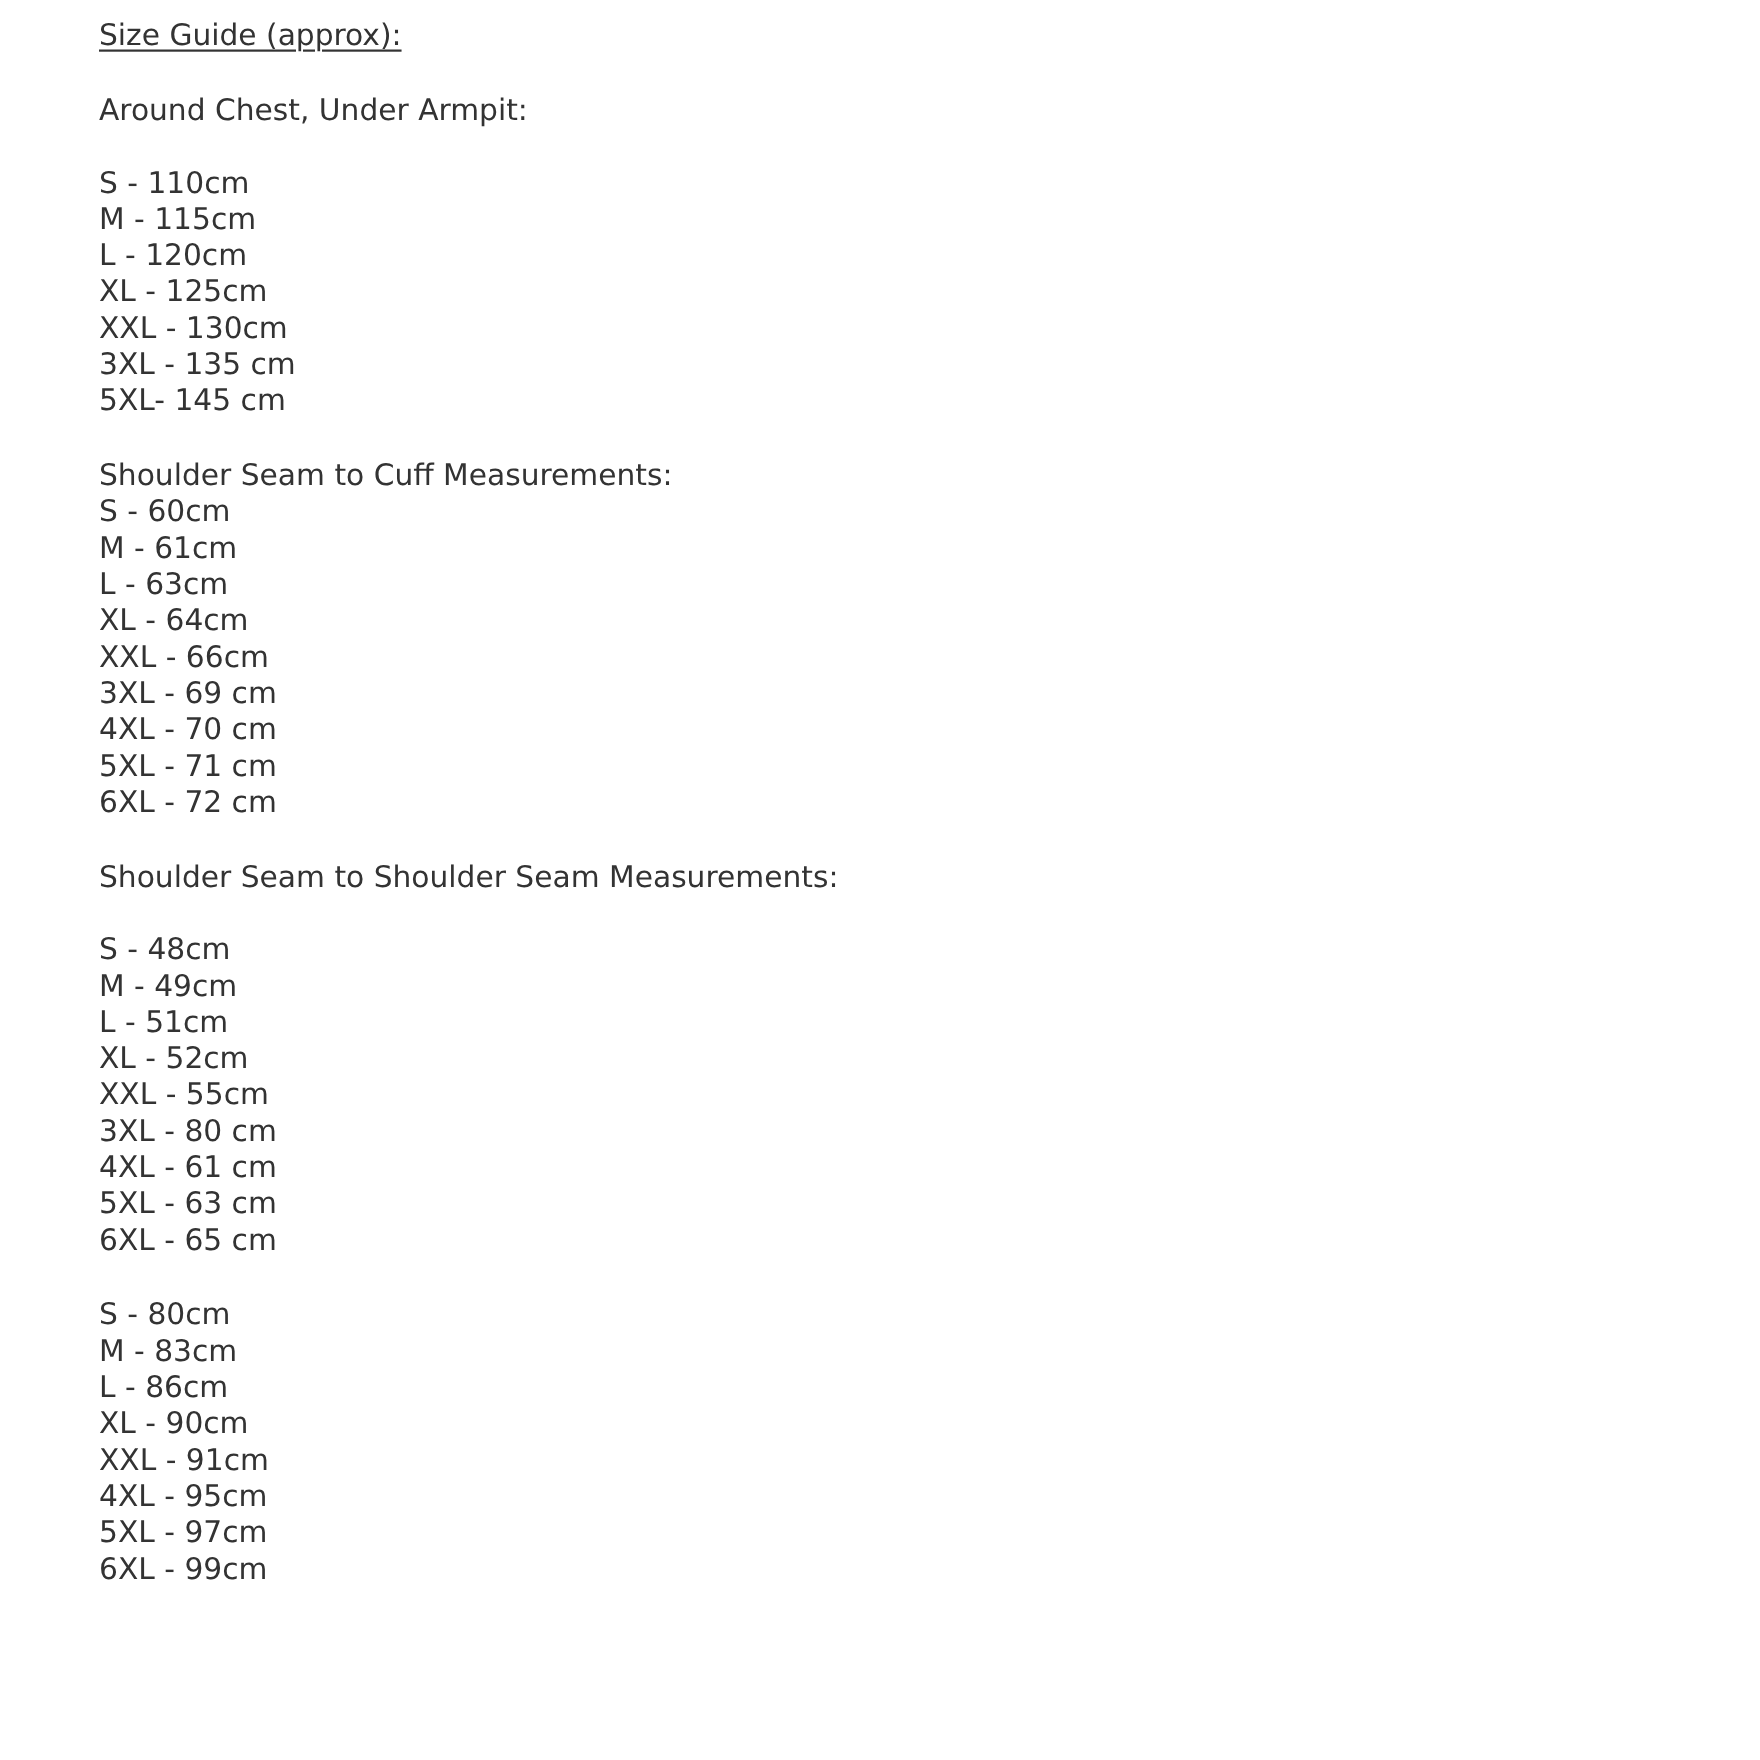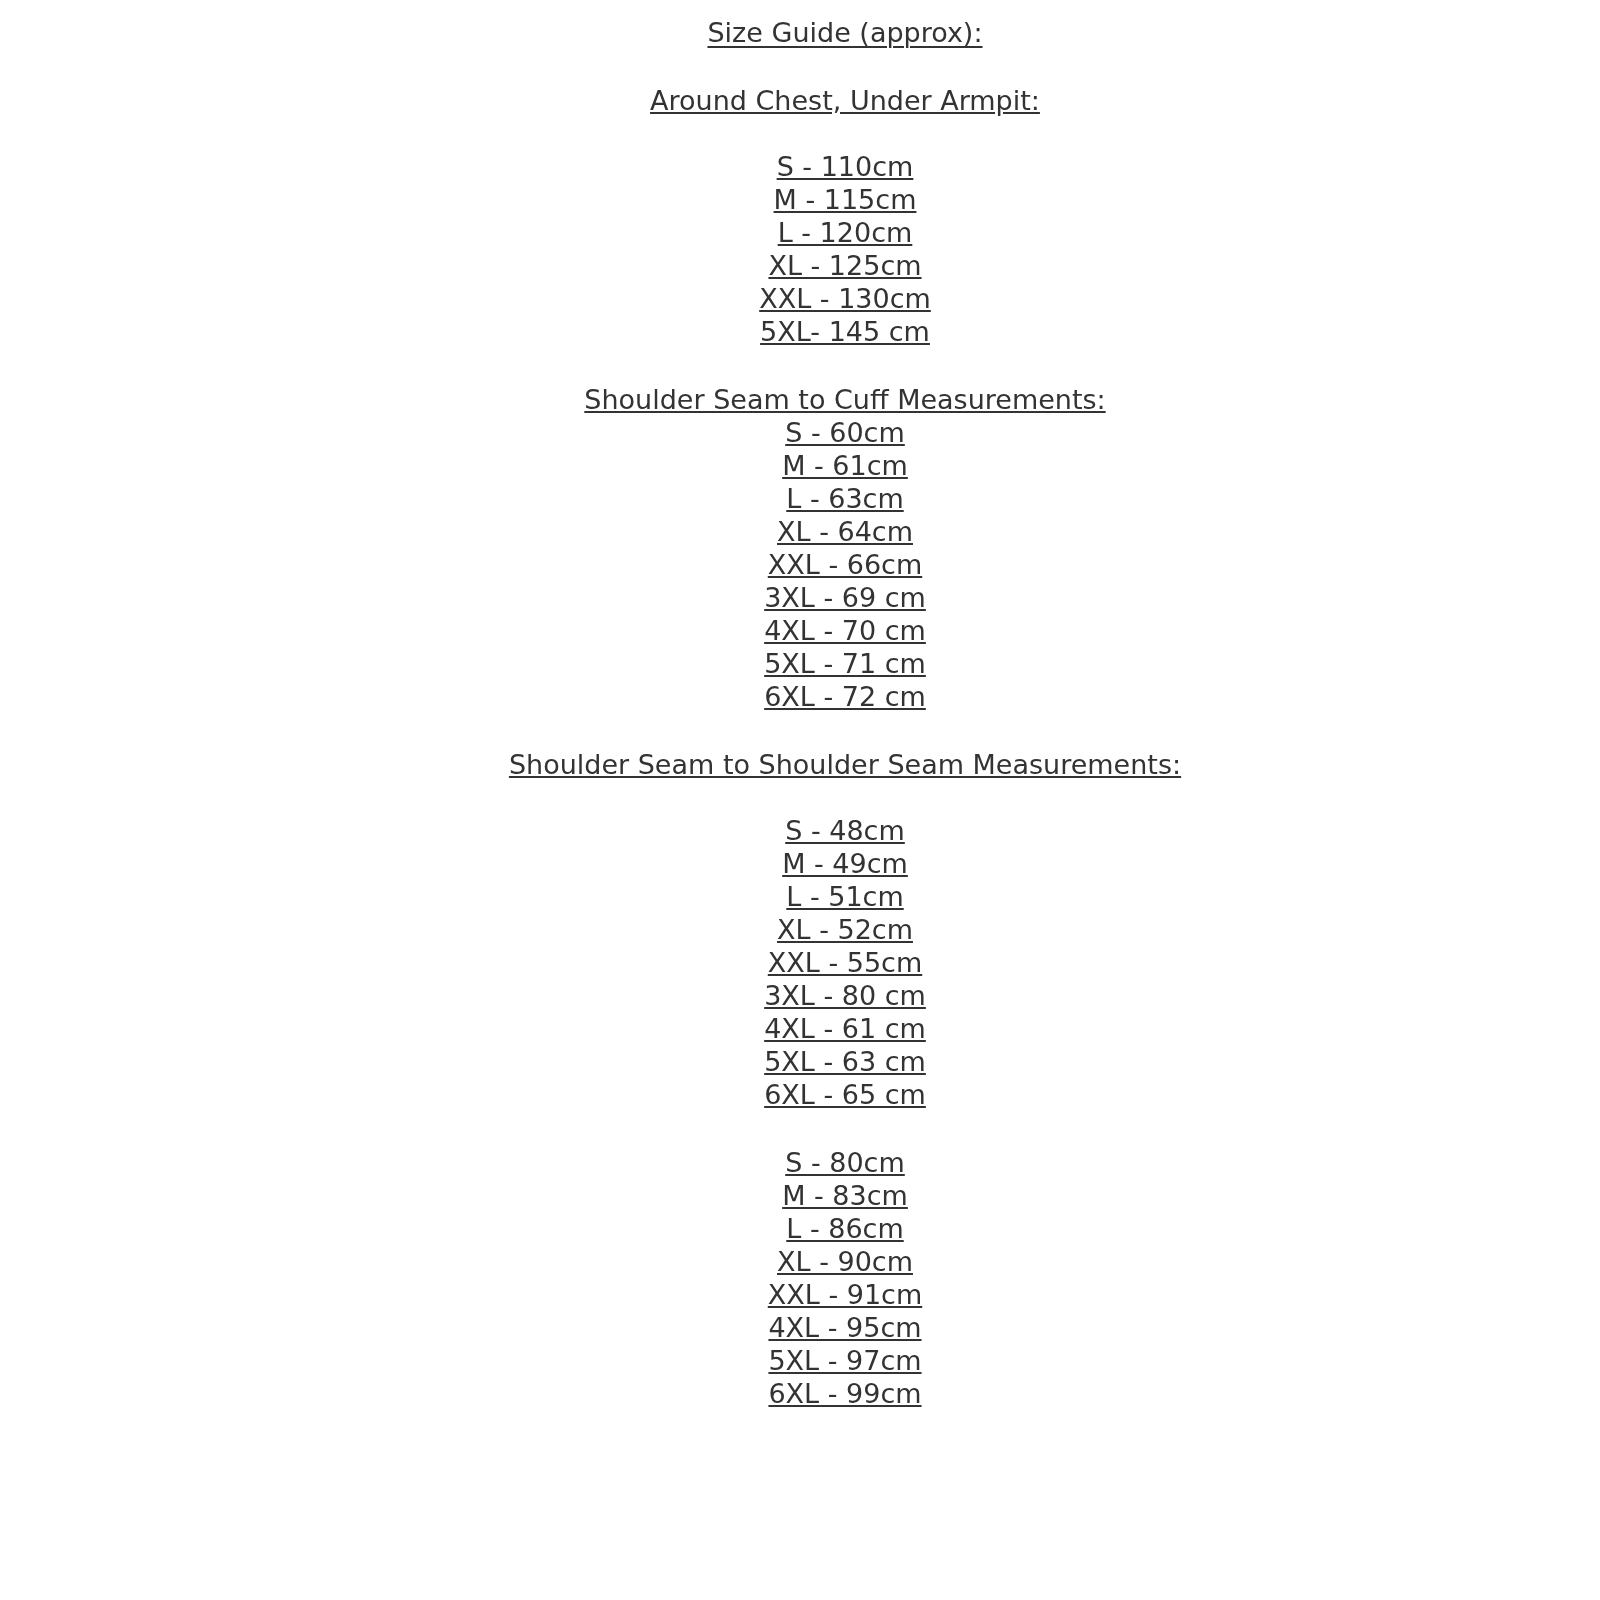--- a/index.html
+++ b/index.html
@@ -11,58 +11,57 @@
     width: 1600px;
     height: 1600px;
     overflow: hidden;
   }
   .page {
     box-sizing: border-box;
     width: 1600px;
     height: 1331px;
     padding-top: 16px;
     padding-left: 90px; 
-    text-align: center;
     font-family: "DejaVu Sans", "Liberation Sans", sans-serif;
     font-size: 27px;
     line-height: 33px;
     color: #333333;
   }
   .line {
     white-space: pre;
   }
   .title {
     text-decoration: underline;
     text-decoration-thickness: 2px;
     text-underline-offset: 4px;
   }
   .gap {
     height: 33px;
   }
   section {
     margin-top: 2px;
-    text-decoration: underline;
   }
 </style>
 </head>
 <body>
 
 <div class="page">
 
   <div class="line title">Size Guide (approx):</div>
   <div class="gap"></div>
 
   <section>
     <div class="line heading">Around Chest, Under Armpit:</div>
     <div class="gap"></div>
     <div class="line">S - 110cm</div>
     <div class="line">M - 115cm</div>
     <div class="line">L - 120cm</div>
     <div class="line">XL - 125cm</div>
     <div class="line">XXL - 130cm</div>
+    <div class="line">3XL - 135 cm</div>
     <div class="line">5XL- 145 cm</div>
   </section>
 
   <div class="gap"></div>
 
   <section>
     <div class="line heading">Shoulder Seam to Cuff Measurements:</div>
     <div class="line">S - 60cm</div>
     <div class="line">M - 61cm</div>
     <div class="line">L - 63cm</div>

